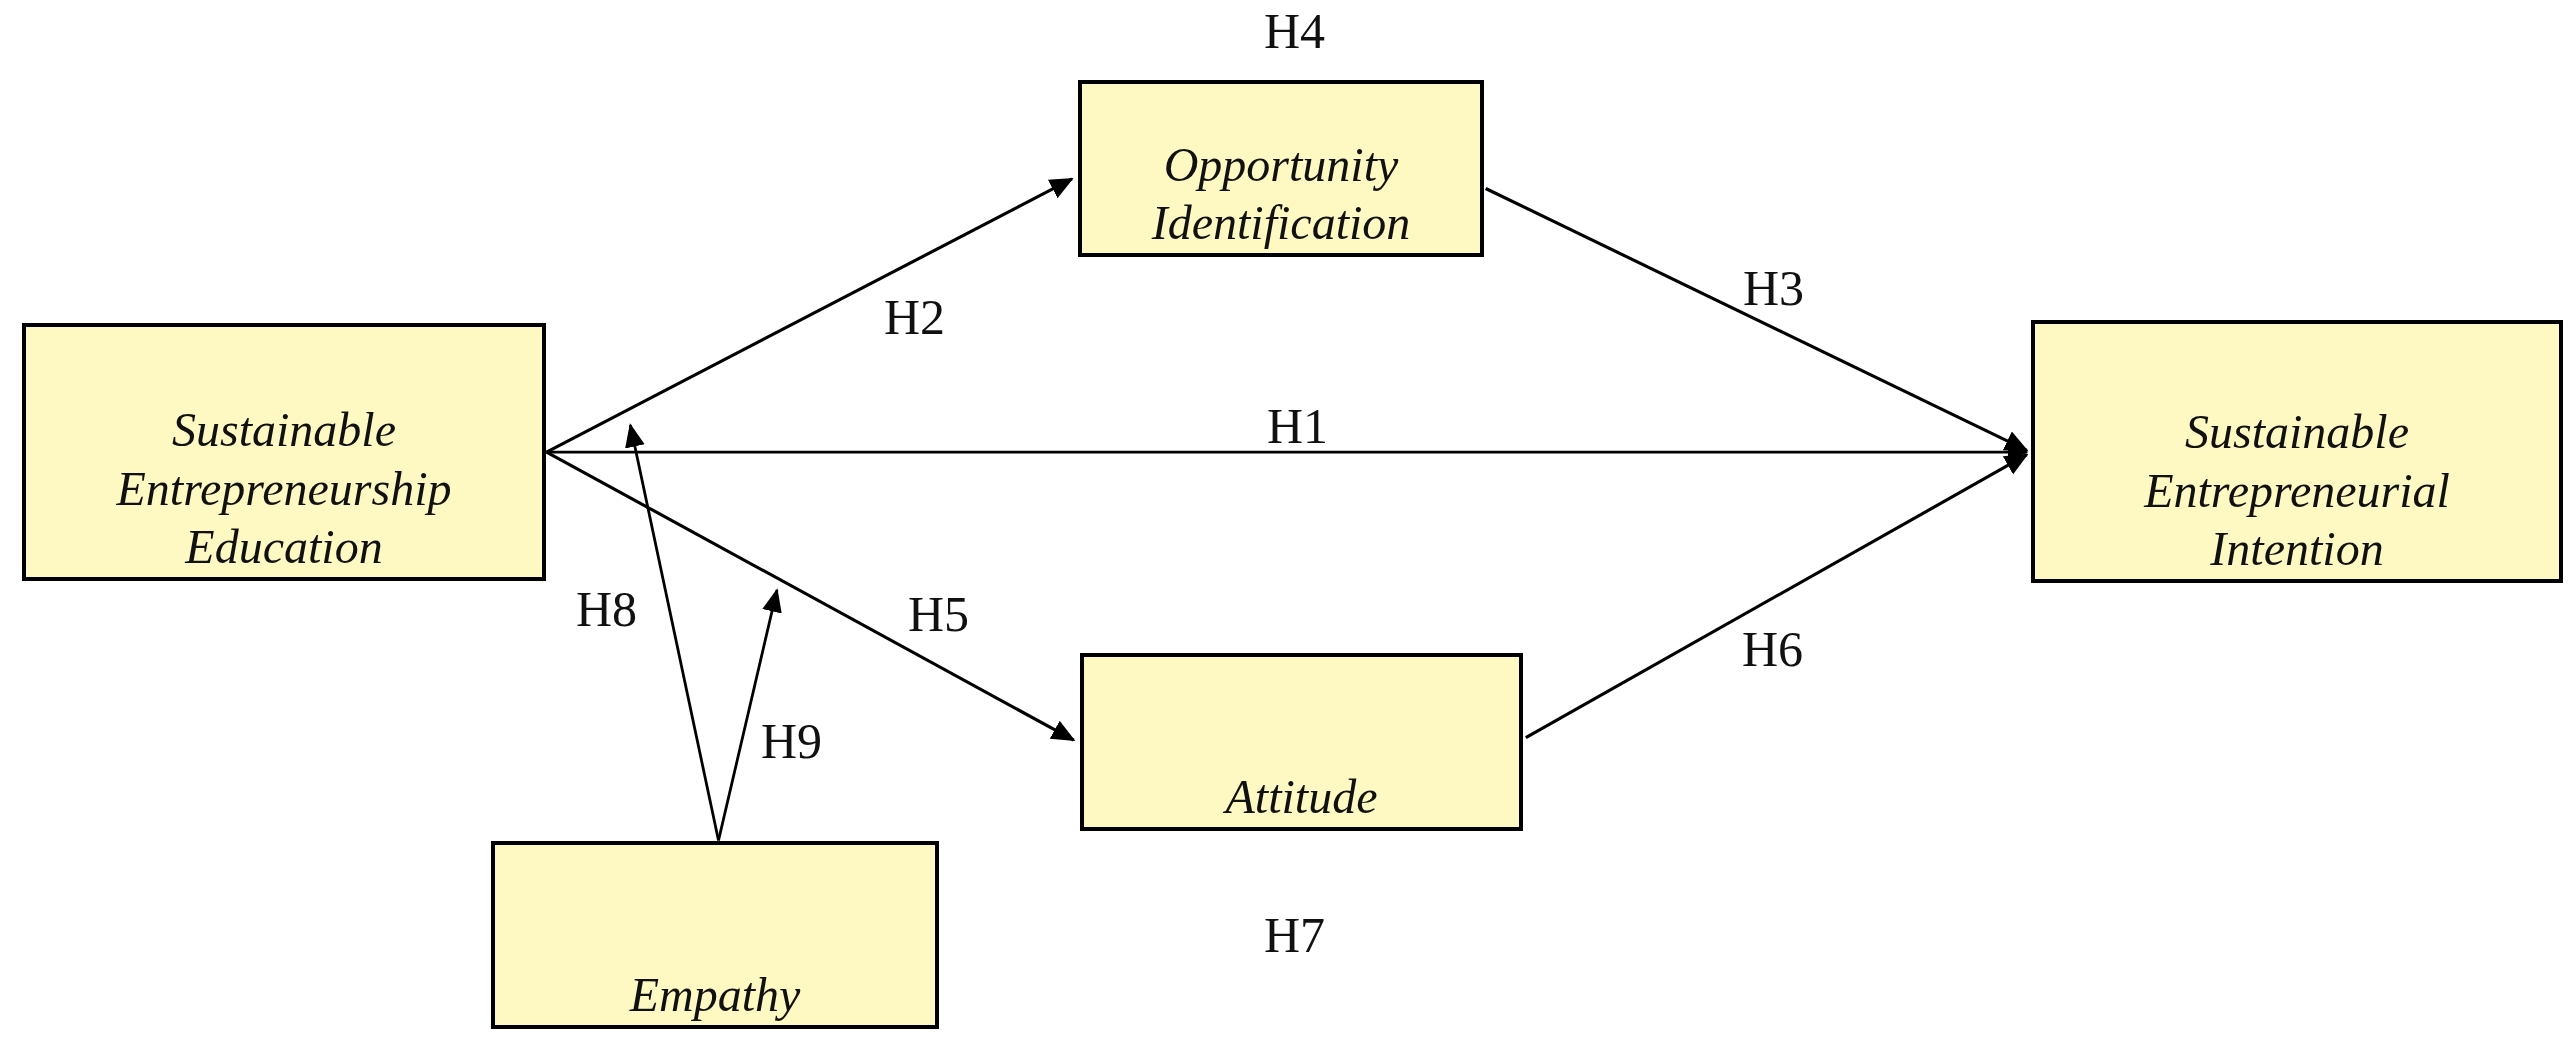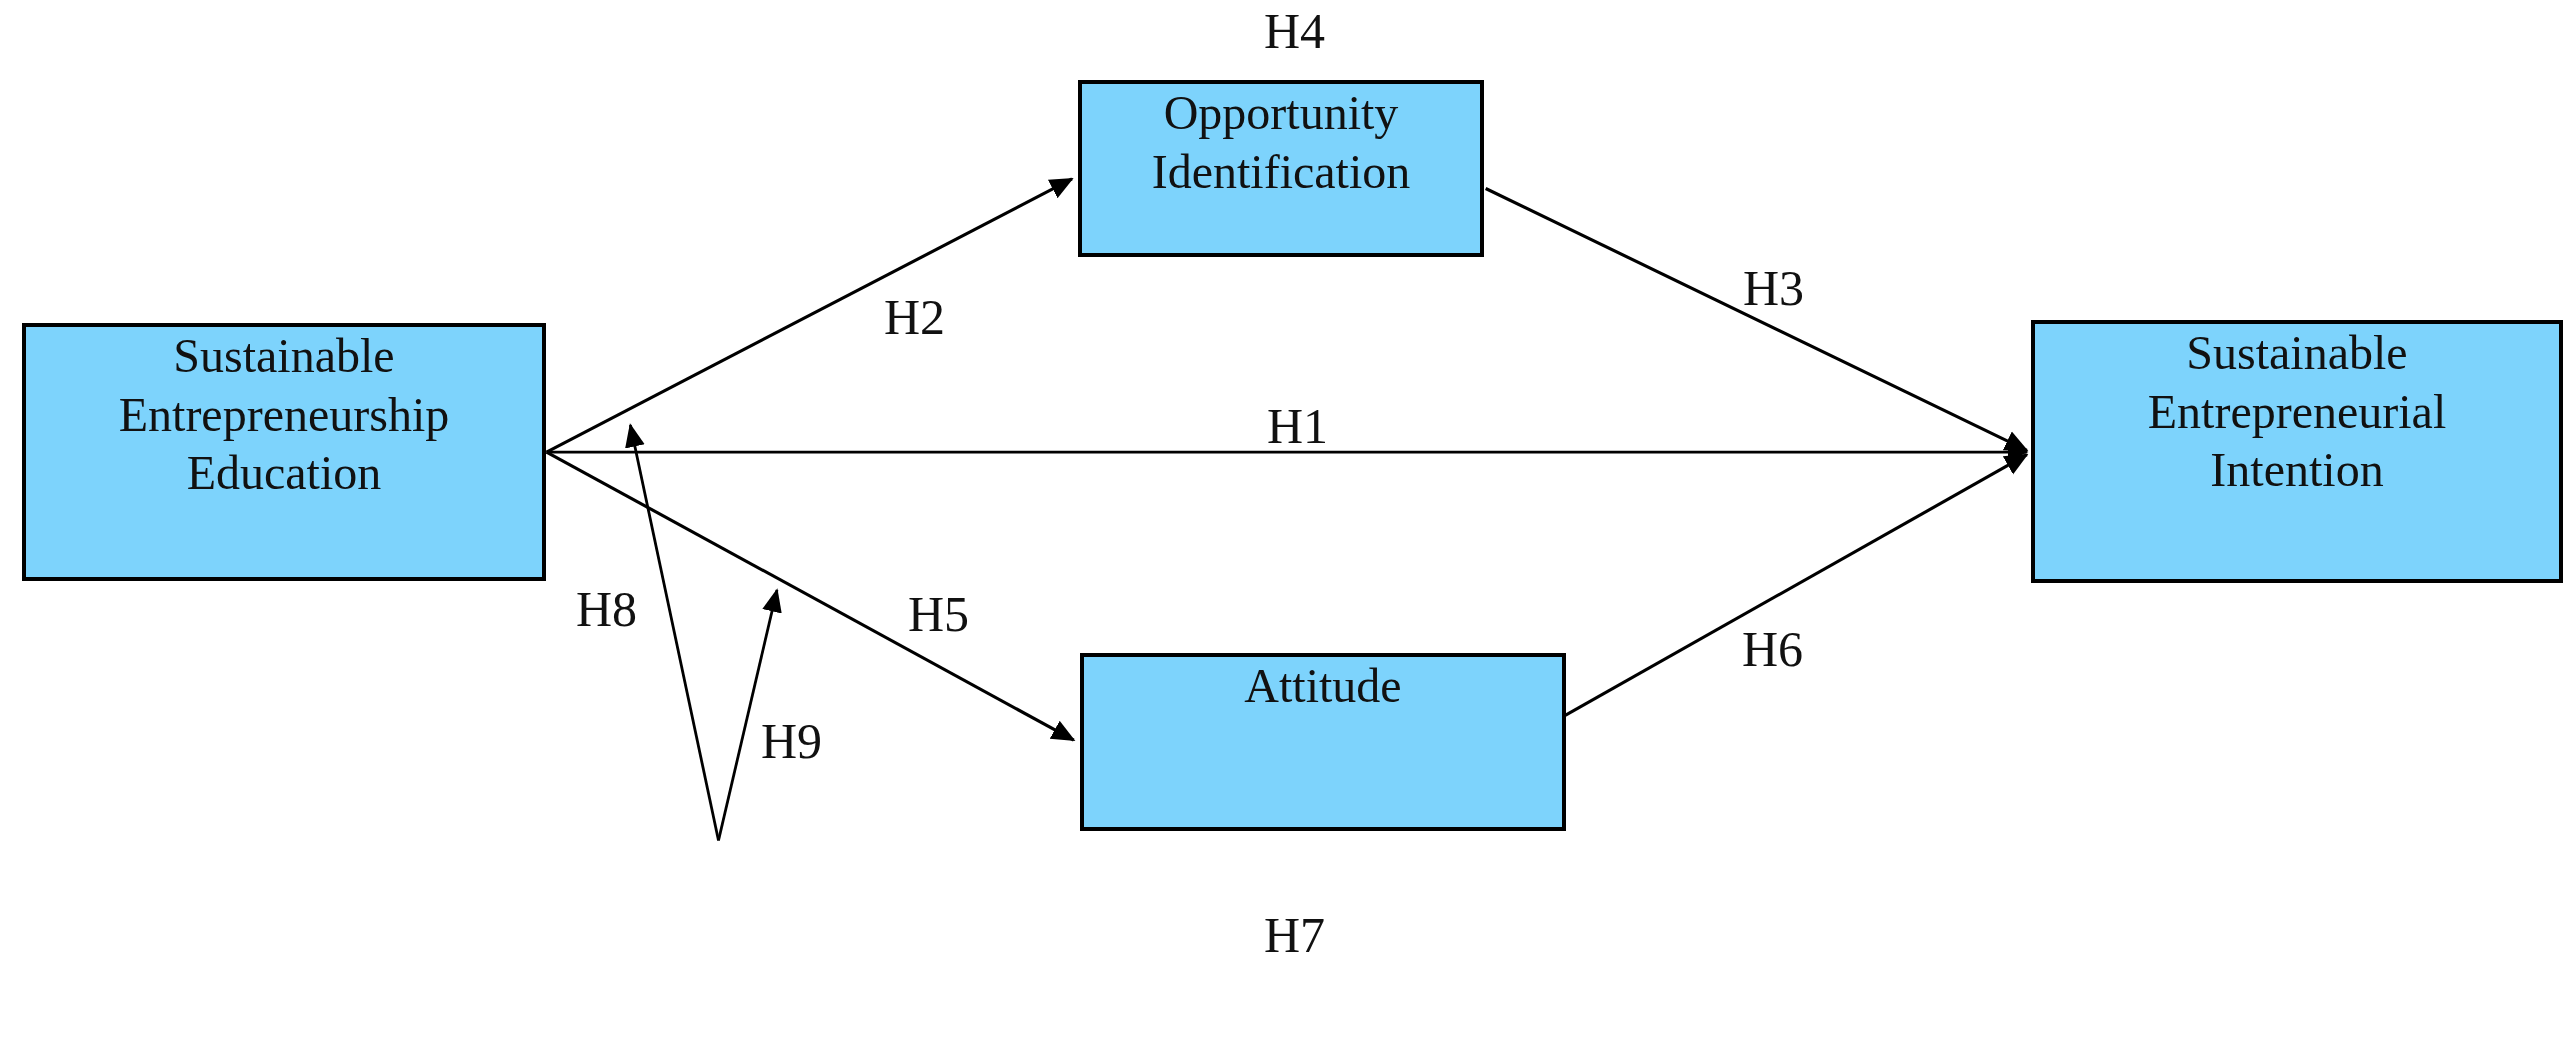--- a/index.html
+++ b/index.html
@@ -21,25 +21,26 @@
     position: absolute;
     left: 0;
     top: 0;
     width: 2576px;
     height: 1043px;
   }
   .node-box {
     position: absolute;
     box-sizing: border-box;
     border: 4.4px solid #000000;
-    background: #7dd3fc;
+    background: #fef9c3;
     display: flex;
-    align-items: flex-start;
+    align-items: flex-end;
     justify-content: center;
     text-align: center;
+    font-style: italic;
   }
   .node-label {
     font-size: 48px;
     line-height: 1.22;
     color: #111111;
     white-space: pre-line;
     padding: 0 8.7px;
   }
   .edge-label {
     position: absolute;
@@ -83,24 +84,27 @@
     <span class="node-label">Sustainable
 Entrepreneurship
 Education</span>
   </div>
 
   <div class="node-box" style="left:1078px; top:80px; width:406px; height:177px;">
     <span class="node-label">Opportunity
 Identification</span>
   </div>
 
-  <div class="node-box" style="left:1080px; top:653px; width:486px; height:178px;">
+  <div class="node-box" style="left:1080px; top:653px; width:443px; height:178px;">
     <span class="node-label">Attitude</span>
   </div>
 
+  <div class="node-box" style="left:491px; top:841px; width:448px; height:188px;">
+    <span class="node-label">Empathy</span>
+  </div>
 
   <div class="node-box" style="left:2031px; top:320px; width:532px; height:263px;">
     <span class="node-label">Sustainable
 Entrepreneurial
 Intention</span>
   </div>
 
   <span class="edge-label" style="left:1267px; top:397px;">H1</span>
 
   <span class="edge-label" style="left:864px; top:288px;margin-left:20px;">H2</span>

